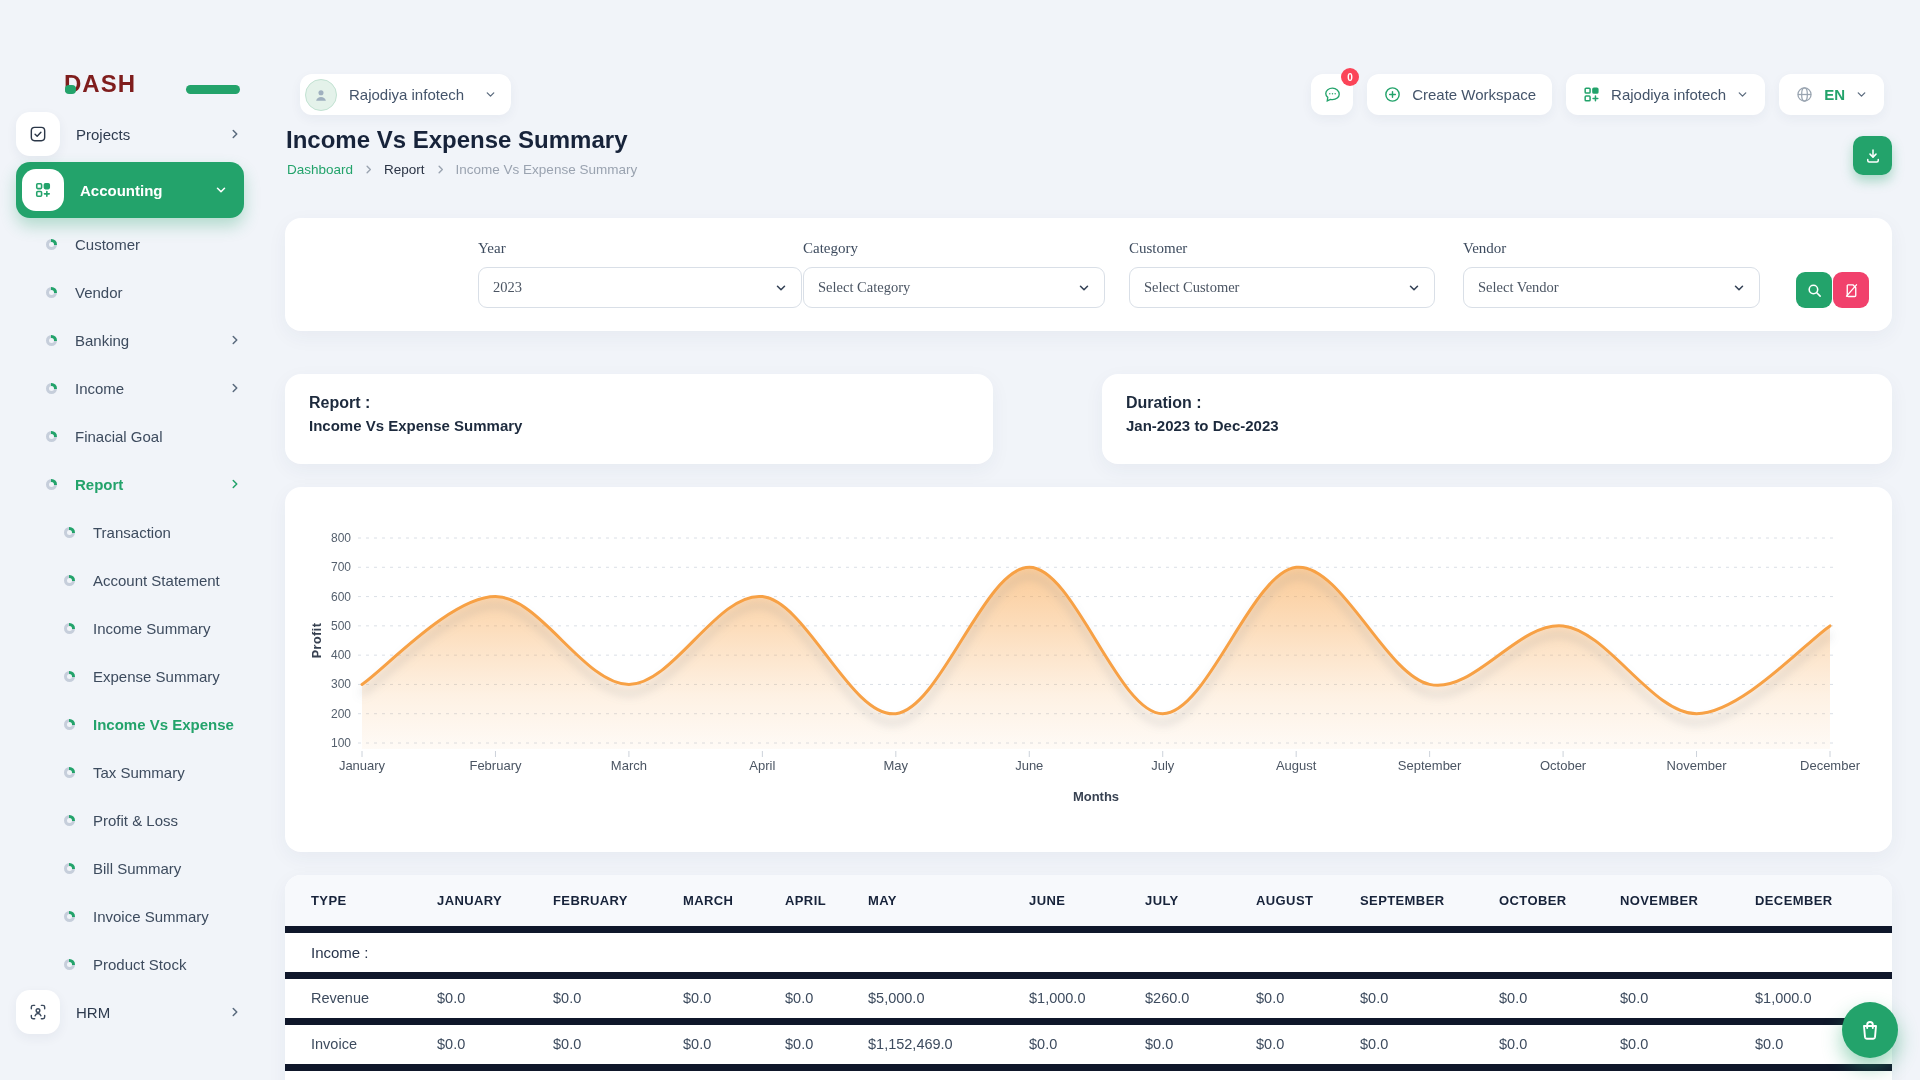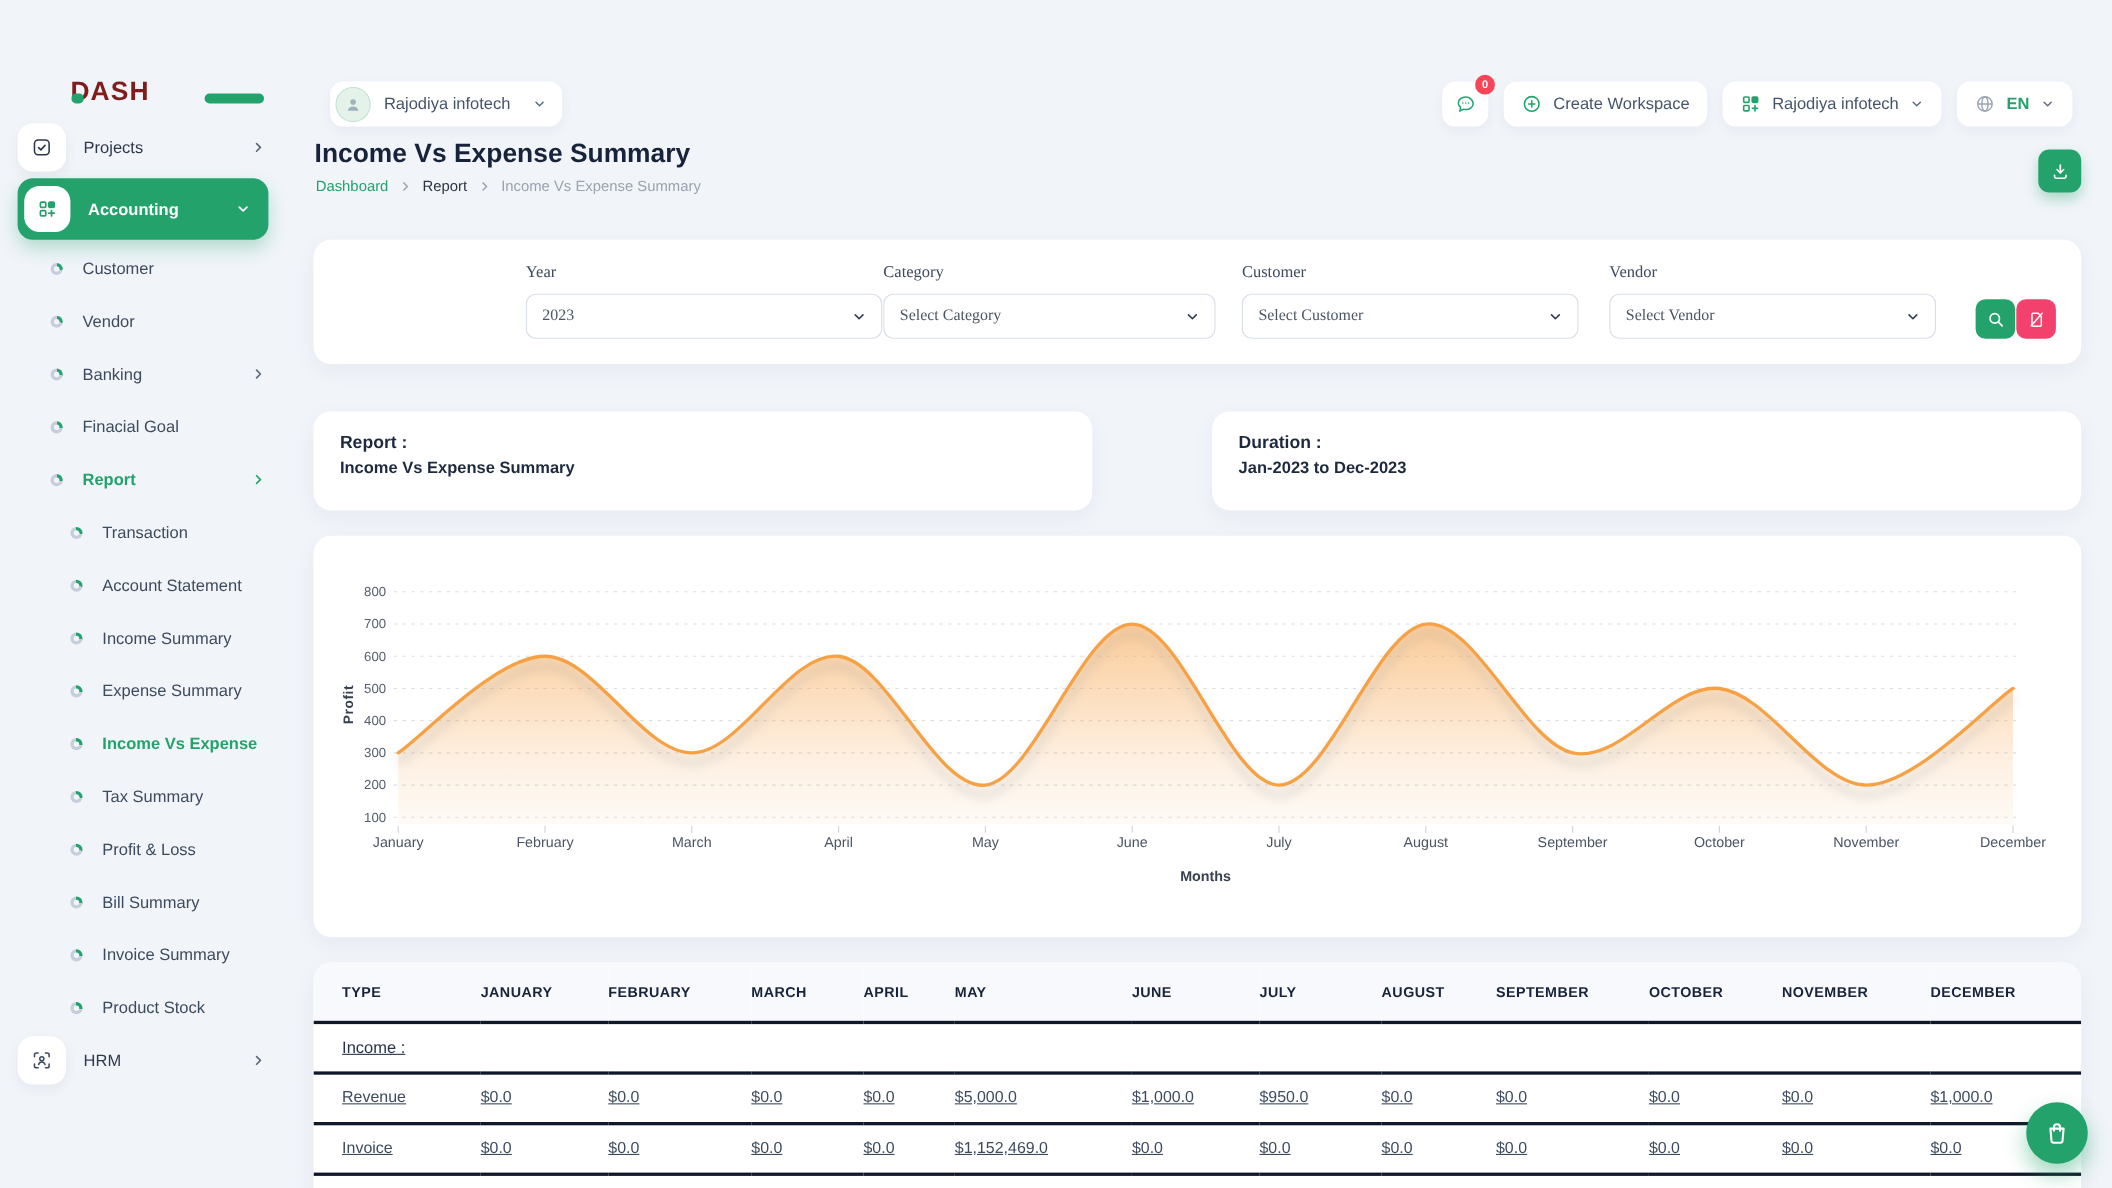--- a/index.html
+++ b/index.html
@@ -76,21 +76,21 @@
   .report-card { left:285px; width:708px; }
   .duration-card { left:1102px; width:790px; }
   .chart-card { left:285px; top:487px; width:1607px; height:365px; }
   #chart-svg text { font-family:"Liberation Sans", sans-serif; }
   
   .table-card { left:285px; top:875px; width:1607px; height:260px; overflow:hidden; }
   table { width:100%; border-collapse:collapse; table-layout:fixed; }
   thead tr { background:#f7f9fc; }
   th { height:54px; text-align:left; font-size:13px; font-weight:700; letter-spacing:.4px; color:#17233a; text-transform:uppercase; }
   th.first, td.first { padding-left:26px; }
-  td { height:46px; font-size:14.5px; color:#3d4b5e; border-top:3px solid #0f172a;text-decoration:underline; }
+  td { height:46px; font-size:14.5px; color:#3d4b5e; border-top:7px solid #0f172a; }
   tr.section td { color:#27334a; font-size:15px; }
   
   .fab { position:absolute; left:1842px; top:1002px; width:56px; height:56px; border-radius:50%; background:#23a36b; display:flex; align-items:center; justify-content:center; box-shadow:0 10px 20px rgba(35,163,107,.45); cursor:pointer; }
   .fab svg { width:24px; height:24px; }
 </style>
 </head>
 <body>
 
 <div class="sidebar">
   <div class="logo">
@@ -134,20 +134,29 @@
         <span class="bullet"></span>
         <span class="mi-label">Customer</span>
       </div>
       <div class="menu-item lvl1">
         <span class="bullet"></span>
         <span class="mi-label">Vendor</span>
       </div>
       <div class="menu-item lvl1">
         <span class="bullet"></span>
         <span class="mi-label">Banking</span>
+        <span class="mi-chev" style="color:#5b6b7e">
+          <svg viewBox="0 0 24 24" fill="none" stroke="currentColor" stroke-width="2.6" stroke-linecap="round" stroke-linejoin="round">
+            <polyline points="9,6 15,12 9,18"></polyline>
+          </svg>
+        </span>
+      </div>
+      <div class="menu-item lvl1">
+        <span class="bullet"></span>
+        <span class="mi-label">Income</span>
         <span class="mi-chev" style="color:#5b6b7e">
           <svg viewBox="0 0 24 24" fill="none" stroke="currentColor" stroke-width="2.6" stroke-linecap="round" stroke-linejoin="round">
             <polyline points="9,6 15,12 9,18"></polyline>
           </svg>
         </span>
       </div>
       <div class="menu-item lvl1">
         <span class="bullet"></span>
         <span class="mi-label">Finacial Goal</span>
       </div>
@@ -478,21 +487,21 @@
           <td></td>
         </tr>
         <tr class="data">
           <td class="first">Revenue</td>
           <td>$0.0</td>
           <td>$0.0</td>
           <td>$0.0</td>
           <td>$0.0</td>
           <td>$5,000.0</td>
           <td>$1,000.0</td>
-          <td>$950.0</td>
+          <td>$260.0</td>
           <td>$0.0</td>
           <td>$0.0</td>
           <td>$0.0</td>
           <td>$0.0</td>
           <td>$1,000.0</td>
         </tr>
         <tr class="data">
           <td class="first">Invoice</td>
           <td>$0.0</td>
           <td>$0.0</td>

